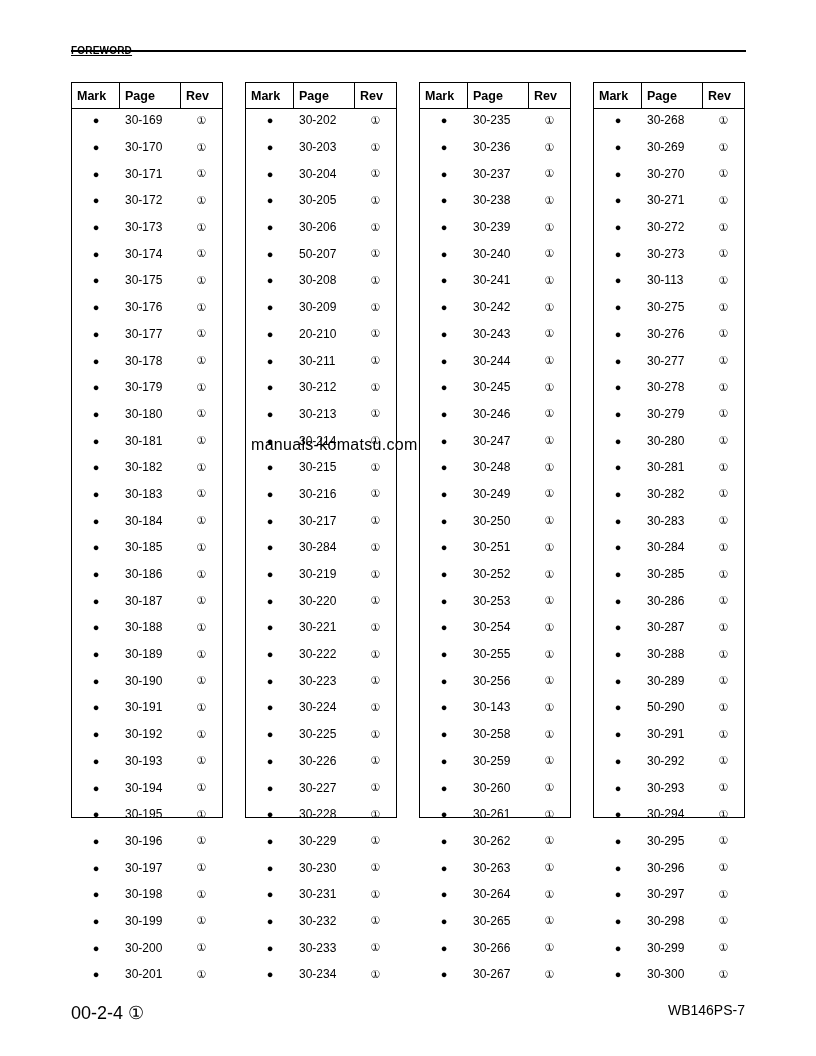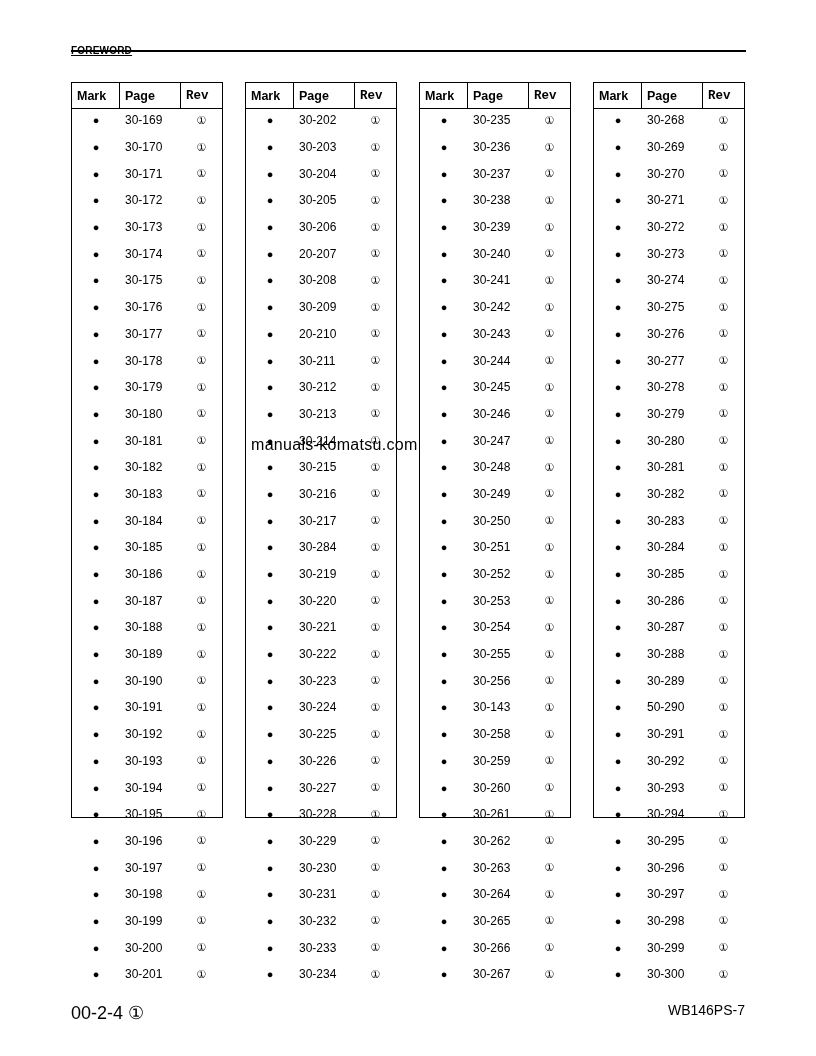--- a/index.html
+++ b/index.html
@@ -5,21 +5,21 @@
   html, body { margin:0; padding:0; background:#fff; }
   body { width:816px; height:1056px; position:relative; overflow:hidden;
          font-family:"Liberation Sans", sans-serif; color:#000; }
   .header-title { position:absolute; left:71px; top:45px; font-size:10px; font-weight:bold; letter-spacing:0.2px;text-decoration:underline; }
   .header-rule { position:absolute; left:71px; top:50px; width:675px; height:2px; background:#000; }
   .table { position:absolute; top:82px; width:152px; height:736px; border:1.5px solid #000; box-sizing:border-box; }
   .thead { height:26px; border-bottom:1.5px solid #000; display:flex; box-sizing:border-box; }
   .th { font-size:12.5px; font-weight:bold; display:flex; align-items:center; padding-left:5px; box-sizing:border-box; height:100%; }
   .c1 { width:48px; border-right:1.5px solid #000; }
   .c2 { width:61px; border-right:1.5px solid #000; }
-  .c3 { flex:1;font-family:Liberation Mono, monospace; }
+  .c3 { flex:1; }
   .rows { position:absolute; top:26px; left:0; right:0; }
   .row { height:26.7px; display:flex; align-items:center; font-size:12px; }
   .row:first-child { margin-top:-2px; }
   .mark { width:48px; text-align:center; font-size:11px; }
   .page { width:61px; padding-left:5px; box-sizing:border-box; }
   .rev { flex:1; text-align:center; font-size:11px; }
   .watermark { position:absolute; left:251px; top:436px; font-size:16px; color:#000; letter-spacing:0.3px; }
   .footer-left { position:absolute; left:71px; top:1002px; font-size:18px; }
   .footer-right { position:absolute; right:71px; top:1002px; font-size:14px; }
 </style>
@@ -231,21 +231,21 @@
           <div class="page">30-205</div>
           <div class="rev">①</div>
         </div>
         <div class="row">
           <div class="mark">●</div>
           <div class="page">30-206</div>
           <div class="rev">①</div>
         </div>
         <div class="row">
           <div class="mark">●</div>
-          <div class="page">20-207</div>
+          <div class="page">50-207</div>
           <div class="rev">①</div>
         </div>
         <div class="row">
           <div class="mark">●</div>
           <div class="page">30-208</div>
           <div class="rev">①</div>
         </div>
         <div class="row">
           <div class="mark">●</div>
           <div class="page">30-209</div>
@@ -584,21 +584,21 @@
           <div class="page">30-272</div>
           <div class="rev">①</div>
         </div>
         <div class="row">
           <div class="mark">●</div>
           <div class="page">30-273</div>
           <div class="rev">①</div>
         </div>
         <div class="row">
           <div class="mark">●</div>
-          <div class="page">30-274</div>
+          <div class="page">30-113</div>
           <div class="rev">①</div>
         </div>
         <div class="row">
           <div class="mark">●</div>
           <div class="page">30-275</div>
           <div class="rev">①</div>
         </div>
         <div class="row">
           <div class="mark">●</div>
           <div class="page">30-276</div>

